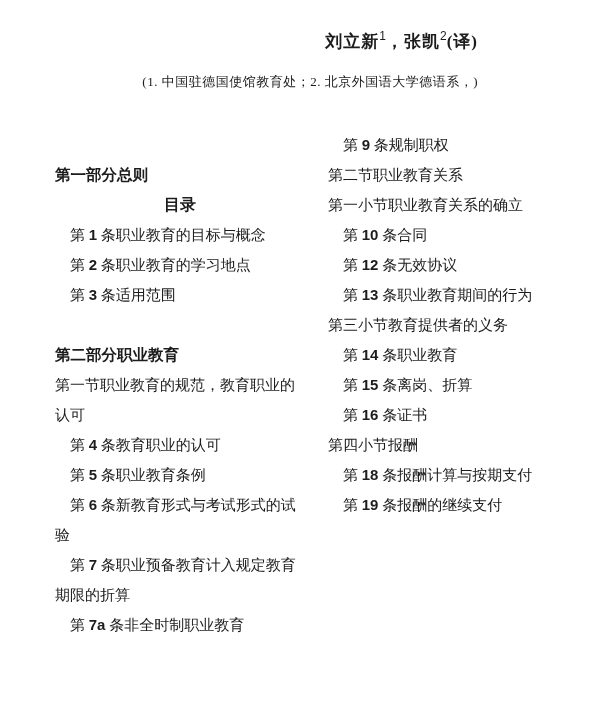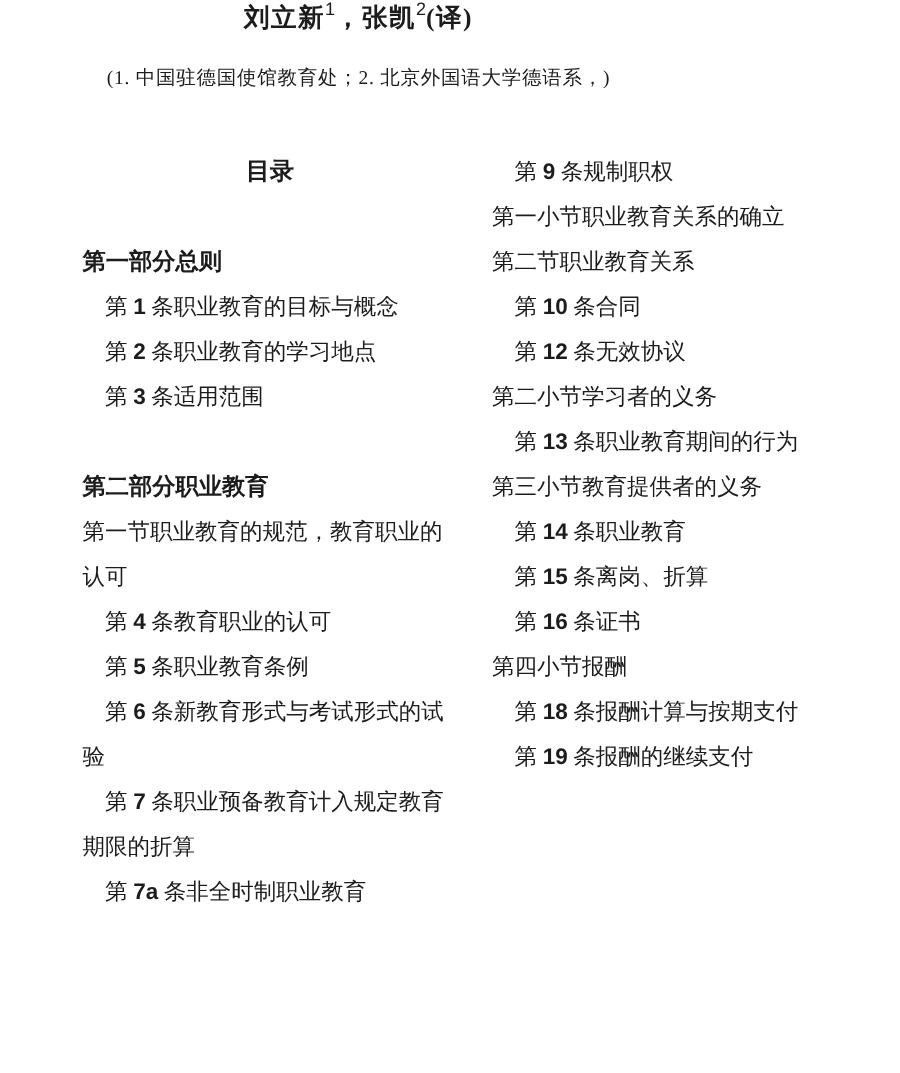--- a/index.html
+++ b/index.html
@@ -14,21 +14,22 @@
     color: #1c1c1c;
     font-family: "Liberation Serif", "DejaVu Serif", serif;
   }
   .page {
     width: 600px;
     height: 715px;
     position: relative;
   }
   .header {
     width: 478px;
-    text-align: center;
+    padding-top: 30px;
+    text-align: right;
   }
   .authors {
     font-size: 17px;
     font-weight: bold;
     letter-spacing: 1px;
     line-height: 24px;
   }
   .authors .sup {
     font-size: 12px;
     font-weight: 400;
@@ -74,40 +75,39 @@
 </head>
 <body>
 
 <div class="page">
   <div class="header">
     <div class="authors"><span>刘立新</span><span class="sup">1</span><span>，张凯</span><span class="sup">2</span><span>(译)</span></div>
     <div class="affiliation">(1. 中国驻德国使馆教育处；2. 北京外国语大学德语系，)</div>
   </div>
   <div class="toc">
     <div class="col col-left">
+        <div class="entry part gap"><span>第一部分总则</span></div>
         <div class="entry toc-heading"><span>目录</span></div>
-        <div class="entry part gap"><span>第一部分总则</span></div>
         <div class="entry article"><span>第 </span><span class="num">1</span><span> 条职业教育的目标与概念</span></div>
         <div class="entry article"><span>第 </span><span class="num">2</span><span> 条职业教育的学习地点</span></div>
         <div class="entry article"><span>第 </span><span class="num">3</span><span> 条适用范围</span></div>
         <div class="entry part gap"><span>第二部分职业教育</span></div>
         <div class="entry section"><span>第一节职业教育的规范，教育职业的认可</span></div>
         <div class="entry article"><span>第 </span><span class="num">4</span><span> 条教育职业的认可</span></div>
         <div class="entry article"><span>第 </span><span class="num">5</span><span> 条职业教育条例</span></div>
         <div class="entry article"><span>第 </span><span class="num">6</span><span> 条新教育形式与考试形式的试验</span></div>
         <div class="entry article"><span>第 </span><span class="num">7</span><span> 条职业预备教育计入规定教育期限的折算</span></div>
         <div class="entry article"><span>第 </span><span class="num">7a</span><span> 条非全时制职业教育</span></div>
       </div>
     <div class="col col-right">
         <div class="entry article"><span>第 </span><span class="num">9</span><span> 条规制职权</span></div>
+        <div class="entry section"><span>第二节职业教育关系</span></div>
         <div class="entry section"><span>第一小节职业教育关系的确立</span></div>
-        <div class="entry section"><span>第二节职业教育关系</span></div>
         <div class="entry article"><span>第 </span><span class="num">10</span><span> 条合同</span></div>
         <div class="entry article"><span>第 </span><span class="num">12</span><span> 条无效协议</span></div>
-        <div class="entry section"><span>第二小节学习者的义务</span></div>
         <div class="entry article"><span>第 </span><span class="num">13</span><span> 条职业教育期间的行为</span></div>
         <div class="entry section"><span>第三小节教育提供者的义务</span></div>
         <div class="entry article"><span>第 </span><span class="num">14</span><span> 条职业教育</span></div>
         <div class="entry article"><span>第 </span><span class="num">15</span><span> 条离岗、折算</span></div>
         <div class="entry article"><span>第 </span><span class="num">16</span><span> 条证书</span></div>
         <div class="entry section"><span>第四小节报酬</span></div>
         <div class="entry article"><span>第 </span><span class="num">18</span><span> 条报酬计算与按期支付</span></div>
         <div class="entry article"><span>第 </span><span class="num">19</span><span> 条报酬的继续支付</span></div>
       </div>
   </div>

